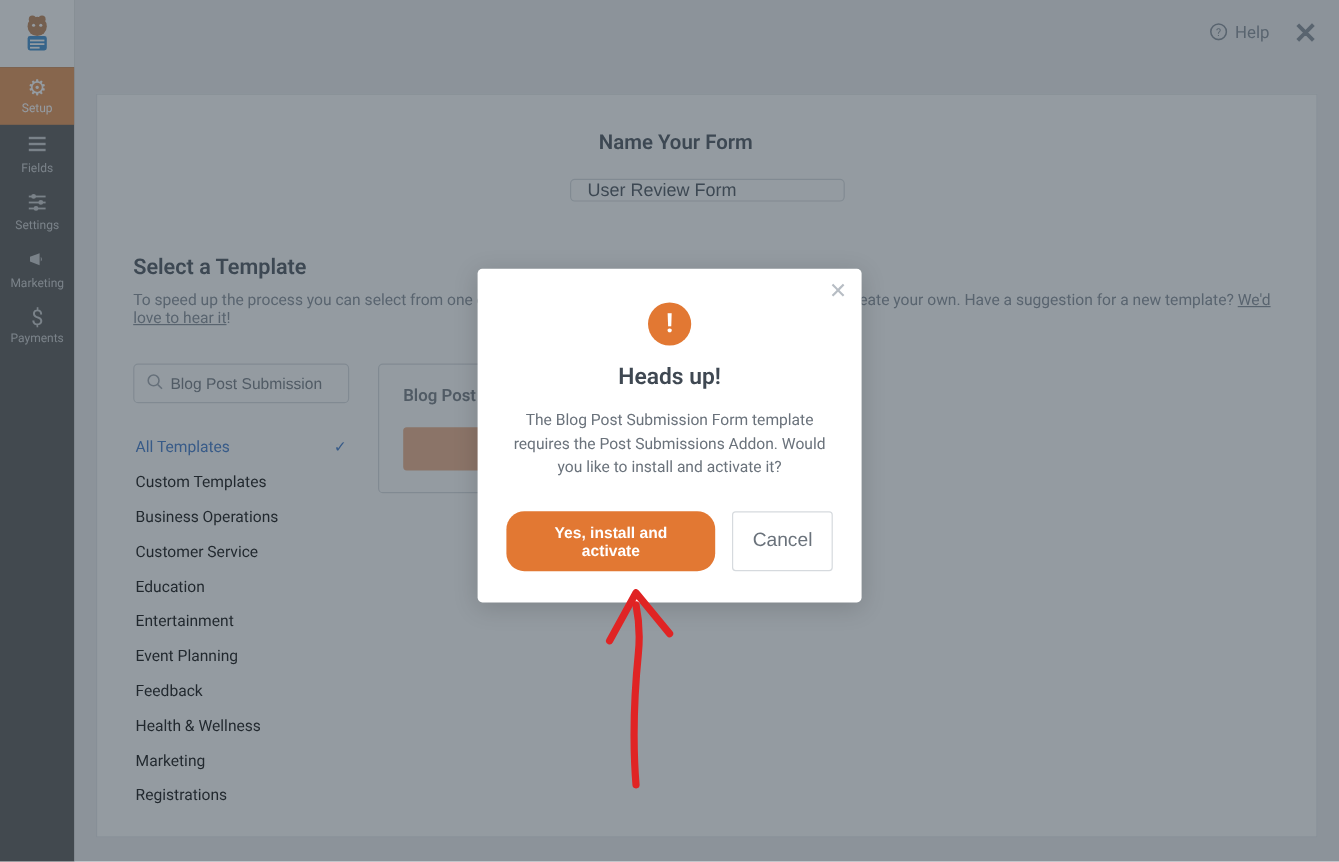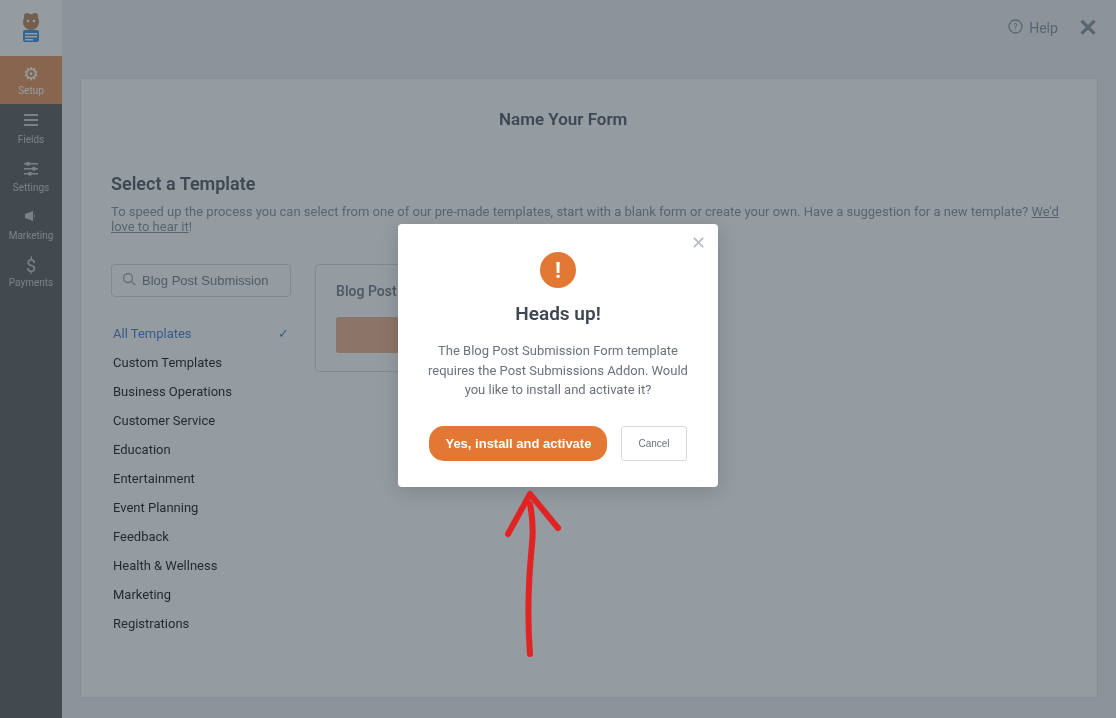--- a/index.html
+++ b/index.html
@@ -272,21 +272,21 @@
       font-size: 13px;
       font-weight: 600;
       cursor: pointer;
     }
     .btn-secondary {
       background: #fff;
       color: #6a727b;
       border: 1px solid #d6dade;
       border-radius: 3px;
       padding: 10px 16px;
-      font-size: 10px;
+      font-size: 16px;
       cursor: pointer;
     }
     .arrow-annotation {
       position: absolute;
       top: 484px;
       left: 480px;
       z-index: 10;
       pointer-events: none;
     }
   </style>
@@ -359,20 +359,21 @@
             </svg>
         </span>
         <span>Help</span>
       </div>
       <div class="close-x">✕</div>
     </div>
 
     <div class="content-card">
       <div class="name-row">
         <div class="name-label">Name Your Form</div>
+        <input class="name-input" type="text" value="User Review Form" style="">
       </div>
 
       <div class="section-title">Select a Template</div>
       <div class="section-desc">
         <span>To speed up the process you can select from one of our pre-made templates, start with a blank form or create your own. Have a suggestion for a new template? </span><a href="#">We'd love to hear it</a><span>!</span>
       </div>
 
       <div class="template-row">
         <div class="template-sidebar">
           <div class="search-box">

